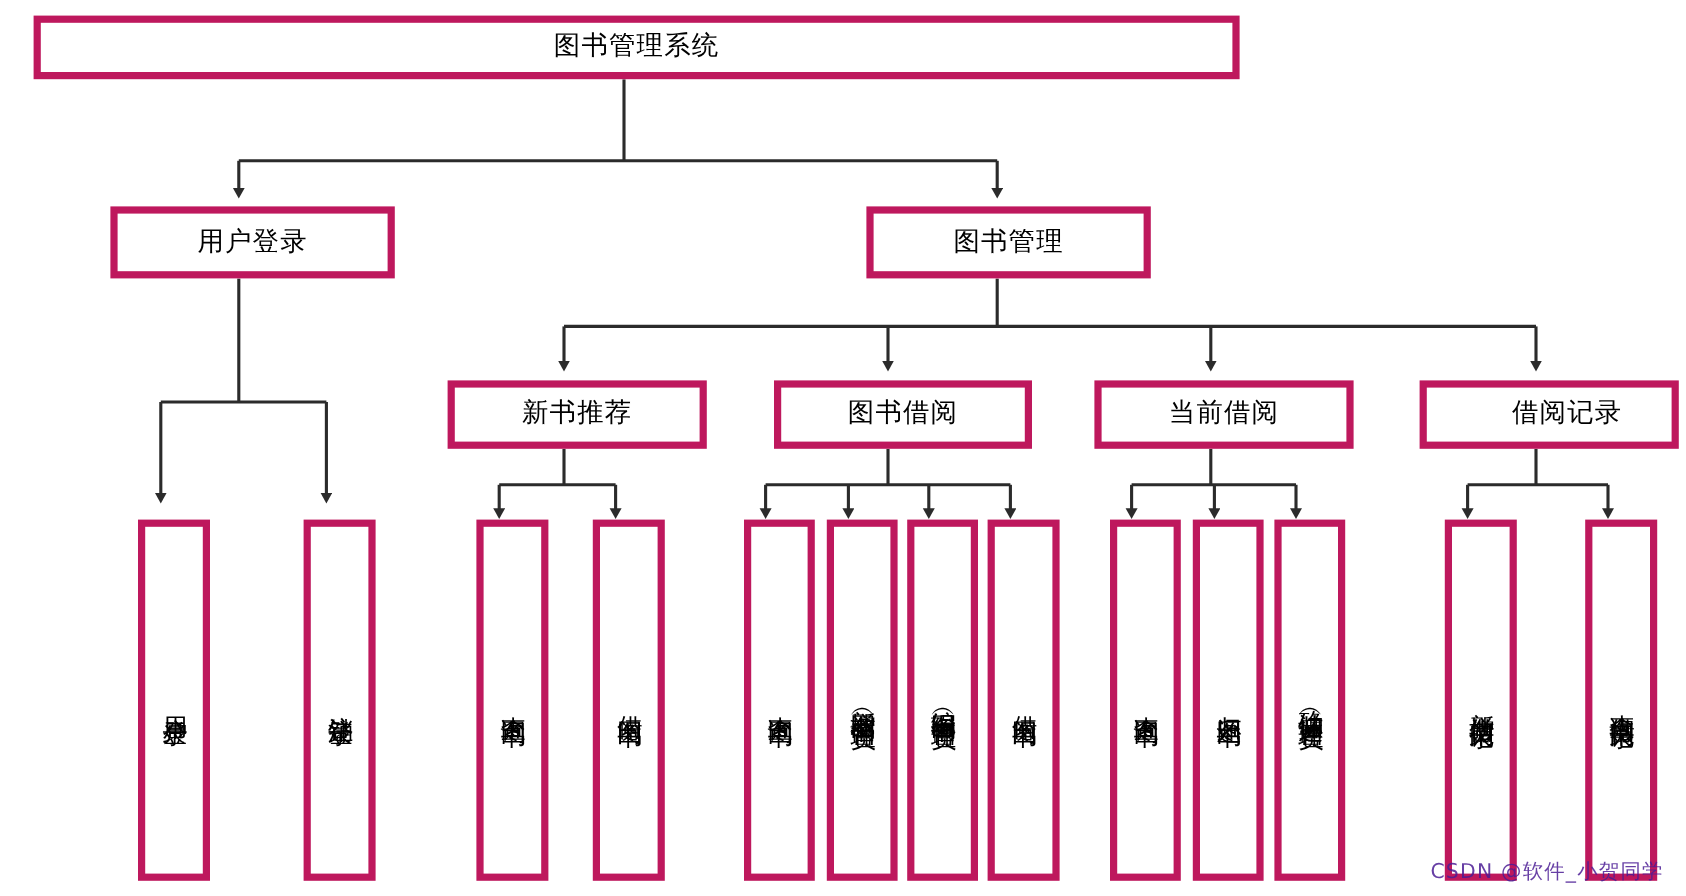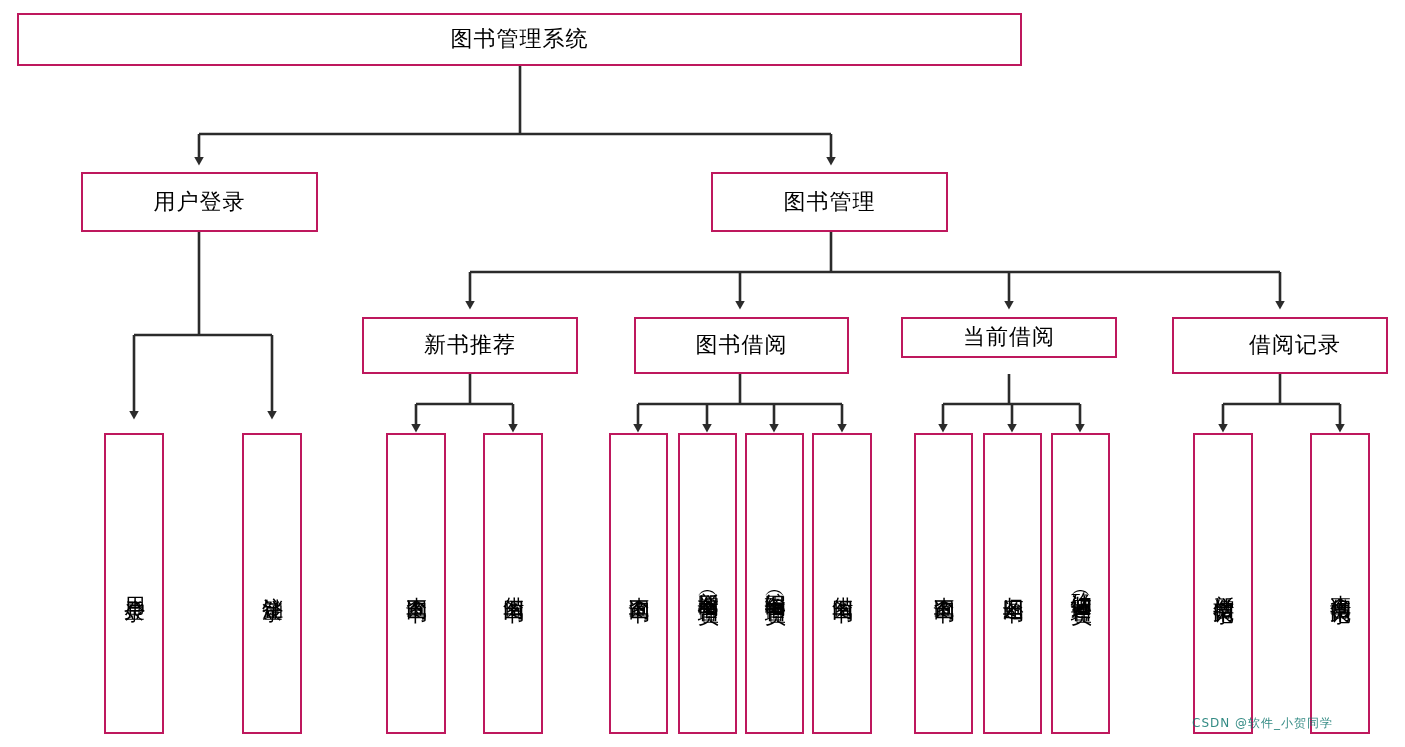--- a/index.html
+++ b/index.html
@@ -18,25 +18,26 @@
     position:absolute;
     left:0; top:0;
     width:1405px;
     height:747px;
     pointer-events:none;
   }
   .node{
     position:absolute;
     box-sizing:border-box;
     background:#ffffff;
-    border:2px solid #be185d;
+    border:6px solid #be185d;
     display:flex;
     align-items:center;
     justify-content:center;
     text-align:center;
+    margin-left:11px;
   }
   .node.h{
     font-size:22px;
     letter-spacing:1px;
     line-height:1.1;
   }
   .node.v{
     font-size:21px;
     line-height:1.22;
     letter-spacing:2px;
@@ -46,22 +47,22 @@
     align-items:center;
     justify-content:center;
   }
   .node.v .lbl{
     writing-mode:vertical-rl;
     text-orientation:upright;
     display:block;
   }
   .watermark{
     position:absolute;
-    font-size:12px;
-    color:#0f766e;
+    font-size:17px;
+    color:#4c1d95;
     letter-spacing:1px;
     white-space:nowrap;
     opacity:.85;
   }
 </style>
 </head>
 <body>
 
 <div id="stage">
 
@@ -128,21 +129,21 @@
   </div>
 
   <div class="node h" style="left:634px;top:317px;width:215px;height:57px;">
     <span class="lbl">图书借阅</span>
   </div>
 
   <div class="node h" style="left:362px;top:317px;width:216px;height:57px;">
     <span class="lbl">新书推荐</span>
   </div>
 
-  <div class="node h" style="left:901px;top:317px;width:216px;height:41px;">
+  <div class="node h" style="left:901px;top:317px;width:216px;height:57px;">
     <span class="lbl">当前借阅</span>
   </div>
 
   <div class="node h" style="left:1172px;top:317px;width:216px;height:57px;padding-left:30px;">
     <span class="lbl">借阅记录</span>
   </div>
 
   <div class="node v" style="left:104px;top:433px;width:60px;height:301px;">
     <span class="lbl">用户登录</span>
   </div>

